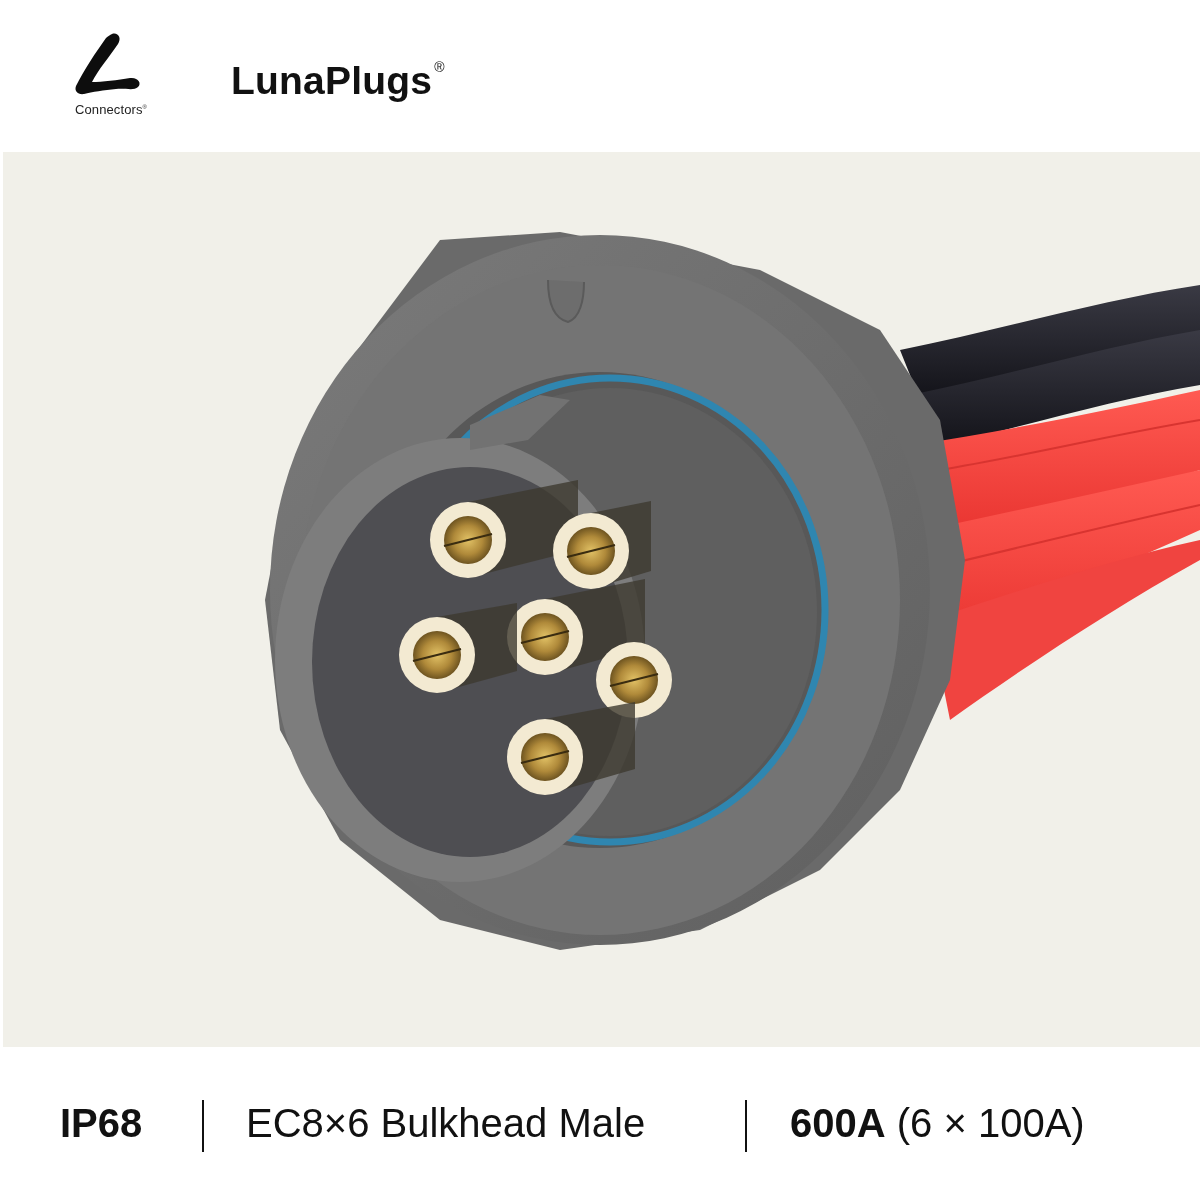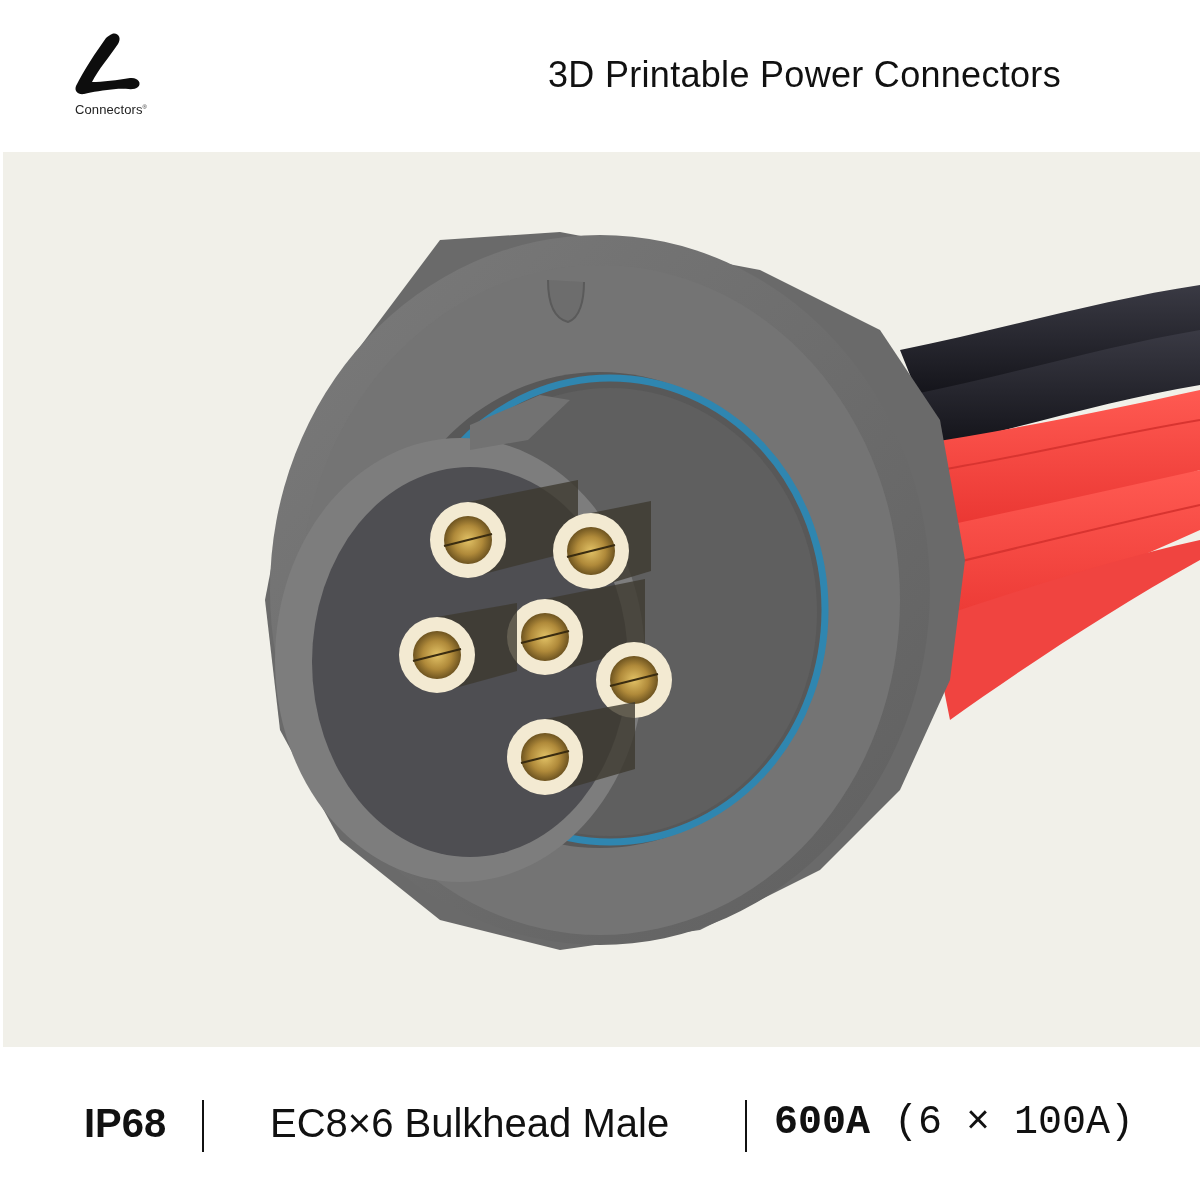--- a/index.html
+++ b/index.html
@@ -23,38 +23,38 @@
     .tagline {
       position: absolute; left: 548px; top: 52px; font-size: 36px; color: #111;
       line-height: 46px; letter-spacing: 0.3px;
     }
     .panel {
       position: absolute; left: 3px; top: 152px; width: 1197px; height: 895px;
       background: #f1f0e9; overflow: hidden;
     }
     .panel svg { position: absolute; left: -3px; top: -152px; }
     .spec {
-      position: absolute; top: 98px; font-size: 40px; line-height: 50px; color: #111; white-space: nowrap; margin-left: 24px;
+      position: absolute; top: 98px; font-size: 40px; line-height: 50px; color: #111; white-space: nowrap;
     }
     .spec b { font-weight: bold; }
     .divider { position: absolute; top: 1100px; width: 2px; height: 52px; background: #111; }
   </style>
 </head>
 <body>
 
 <div class="header">
   <div class="logo">
     <svg width="80" height="70" viewBox="0 0 80 70">
       <path d="M44 4 C50 2 54 8 50 14 C42 26 30 40 24 52 C34 52 50 50 62 48 C70 47 74 53 70 57 C66 61 58 58 48 59 C36 60 24 62 16 64 C10 65 6 61 8 56 C16 40 28 22 38 8 C40 6 42 5 44 4 Z" fill="#0d0d0d"></path>
     </svg>
     <div class="logo-caption"><span>Connectors</span><sup>®</sup></div>
   </div>
 
+  <div class="brand"><span>LunaPlugs</span><sup>®</sup></div>
 
-  <div class="tagline">3D Printable Power Connectors</div>
 </div>
 
 <div class="panel">
   <svg width="1200" height="1200" viewBox="0 0 1200 1200">
     <defs>
       <radialGradient id="goldG" cx="50%" cy="50%" r="50%">
         <stop offset="0%" stop-color="#e2c266"></stop>
         <stop offset="60%" stop-color="#b08a3a"></stop>
         <stop offset="100%" stop-color="#6e5420"></stop>
       </radialGradient>
@@ -136,13 +136,13 @@
         <line x1="-24" y1="6" x2="24" y2="-6" stroke="#3a2c10" stroke-width="2"></line>
       </g>
     </g>
   </svg>
 </div>
 
 <div class="spec" style="left:60px; top:1098px;"><b>IP68</b></div>
 <div class="divider" style="left:202px;"></div>
 <div class="spec" style="left:246px; top:1098px;text-align:right;">EC8×6 Bulkhead Male</div>
 <div class="divider" style="left:745px;"></div>
-<div class="spec" style="left:750px; top:1098px;font-family:Liberation Mono, monospace;"><b>600A</b><span> (6 × 100A)</span></div>
+<div class="spec" style="left:790px; top:1098px;"><b>600A</b><span> (6 × 100A)</span></div>
 
 </body></html>

